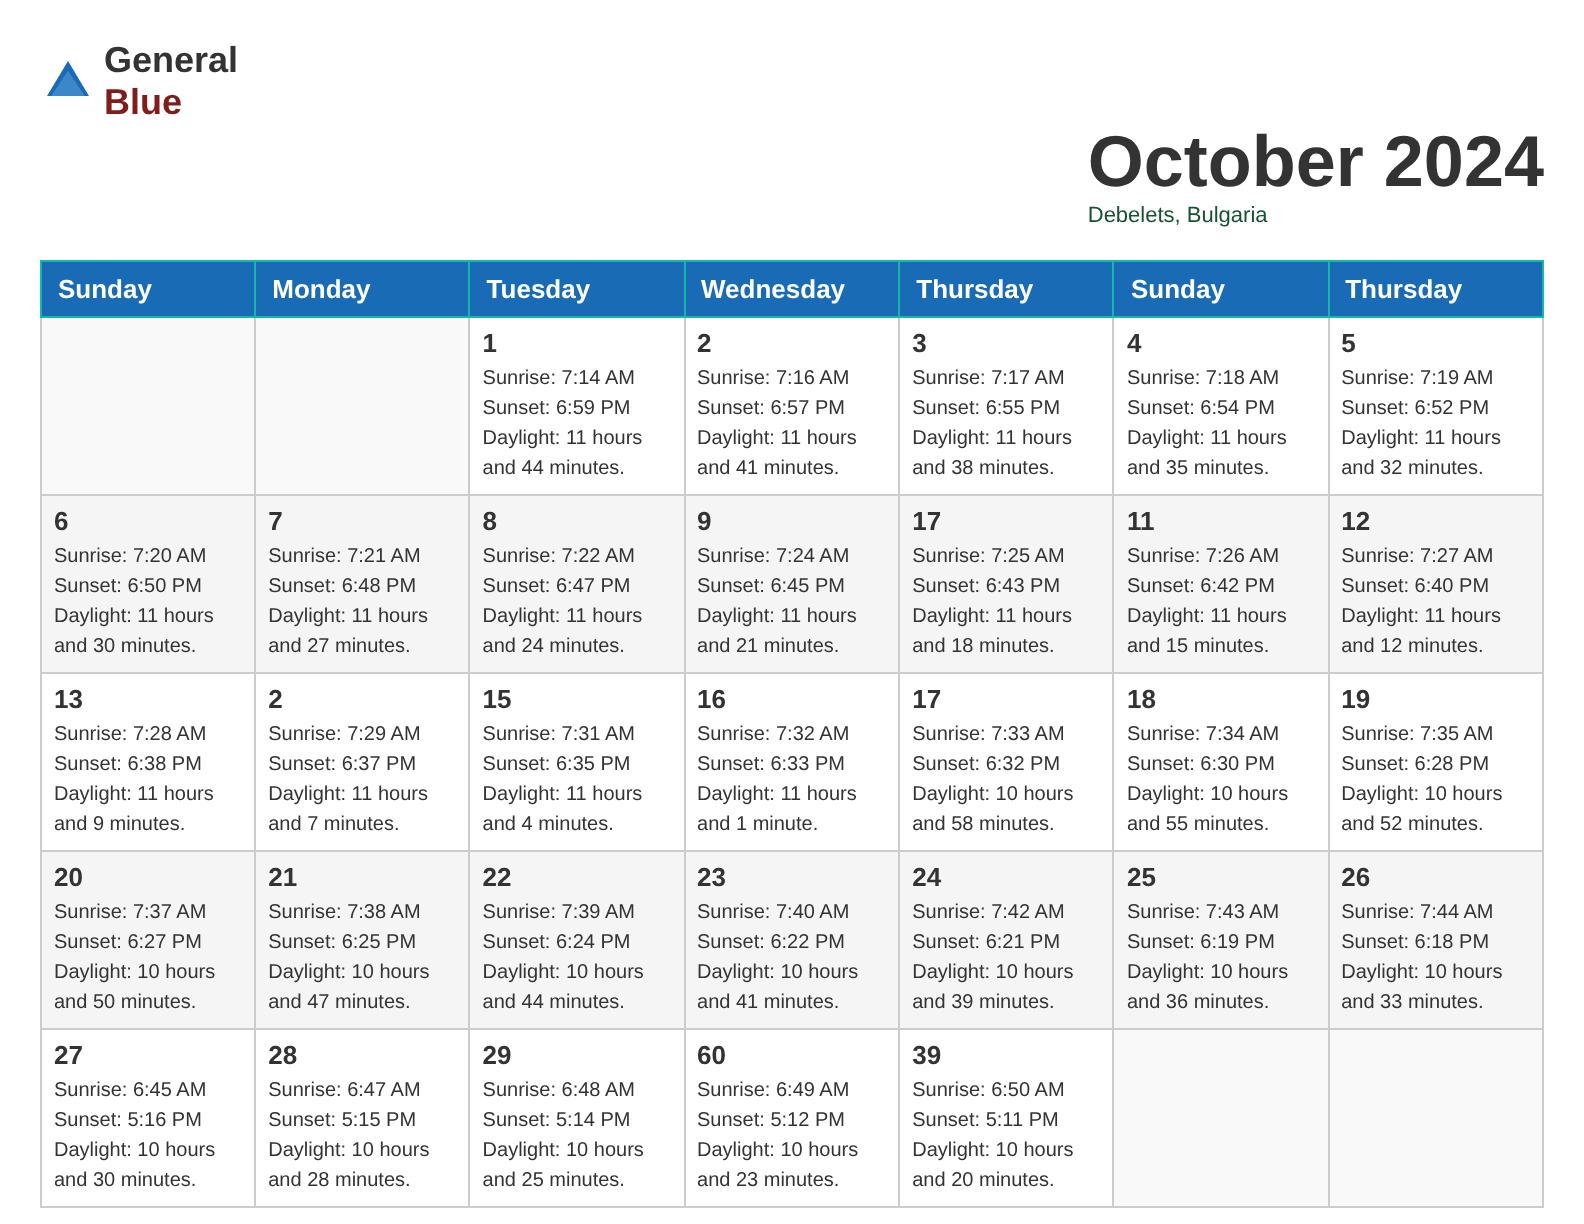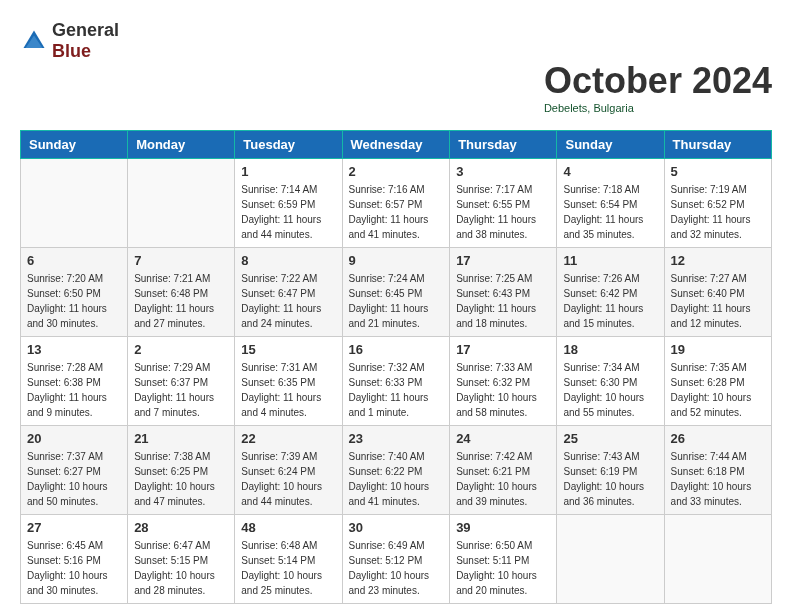--- a/index.html
+++ b/index.html
@@ -233,25 +233,25 @@
       <tr>
         <td>
           <span class="day-number">27</span>
           <div class="day-info">Sunrise: 6:45 AM<br>Sunset: 5:16 PM<br>Daylight: 10 hours and 30 minutes.</div>
         </td>
         <td>
           <span class="day-number">28</span>
           <div class="day-info">Sunrise: 6:47 AM<br>Sunset: 5:15 PM<br>Daylight: 10 hours and 28 minutes.</div>
         </td>
         <td>
-          <span class="day-number">48</span>
+          <span class="day-number">29</span>
           <div class="day-info">Sunrise: 6:48 AM<br>Sunset: 5:14 PM<br>Daylight: 10 hours and 25 minutes.</div>
         </td>
         <td>
-          <span class="day-number">30</span>
+          <span class="day-number">60</span>
           <div class="day-info">Sunrise: 6:49 AM<br>Sunset: 5:12 PM<br>Daylight: 10 hours and 23 minutes.</div>
         </td>
         <td>
           <span class="day-number">39</span>
           <div class="day-info">Sunrise: 6:50 AM<br>Sunset: 5:11 PM<br>Daylight: 10 hours and 20 minutes.</div>
         </td>
         <td class="empty-cell"></td>
         <td class="empty-cell"></td>
       </tr>
     </tbody>

